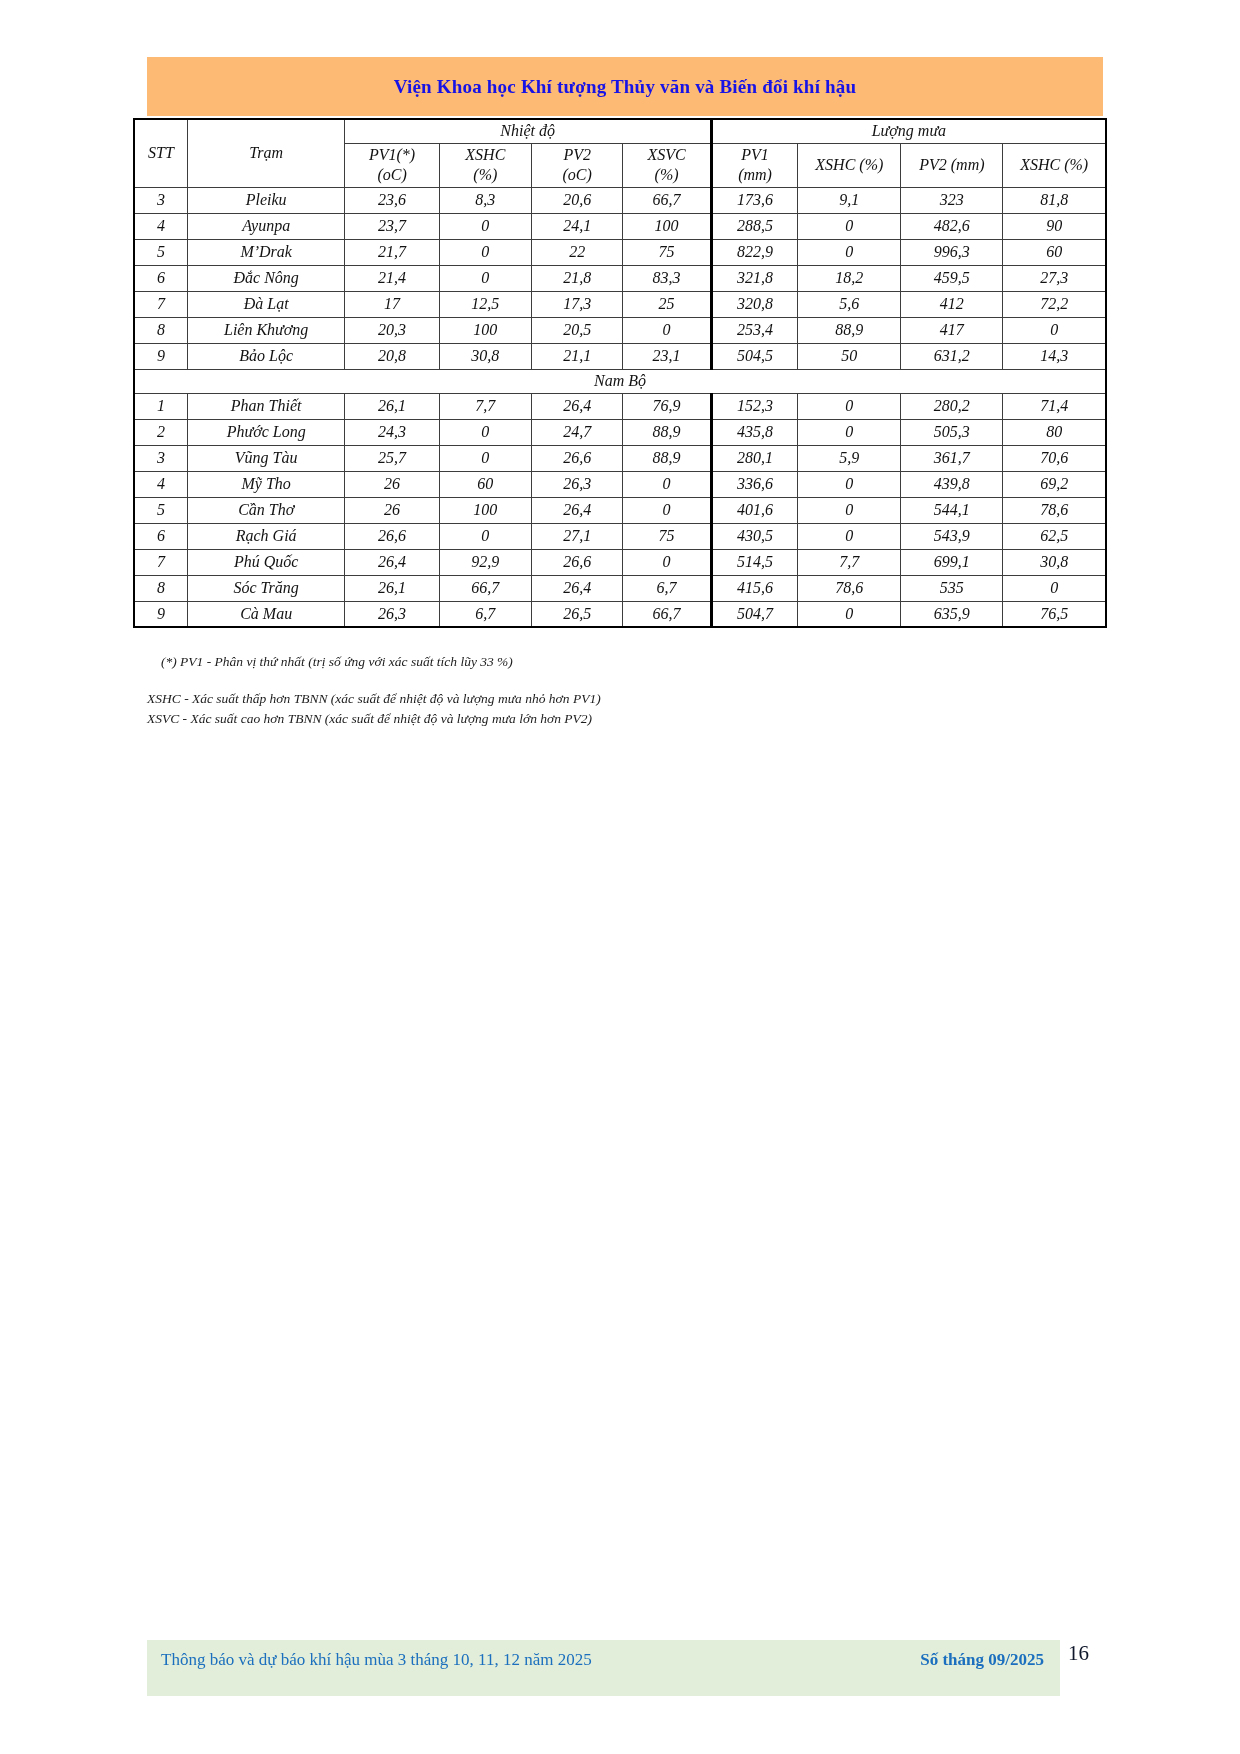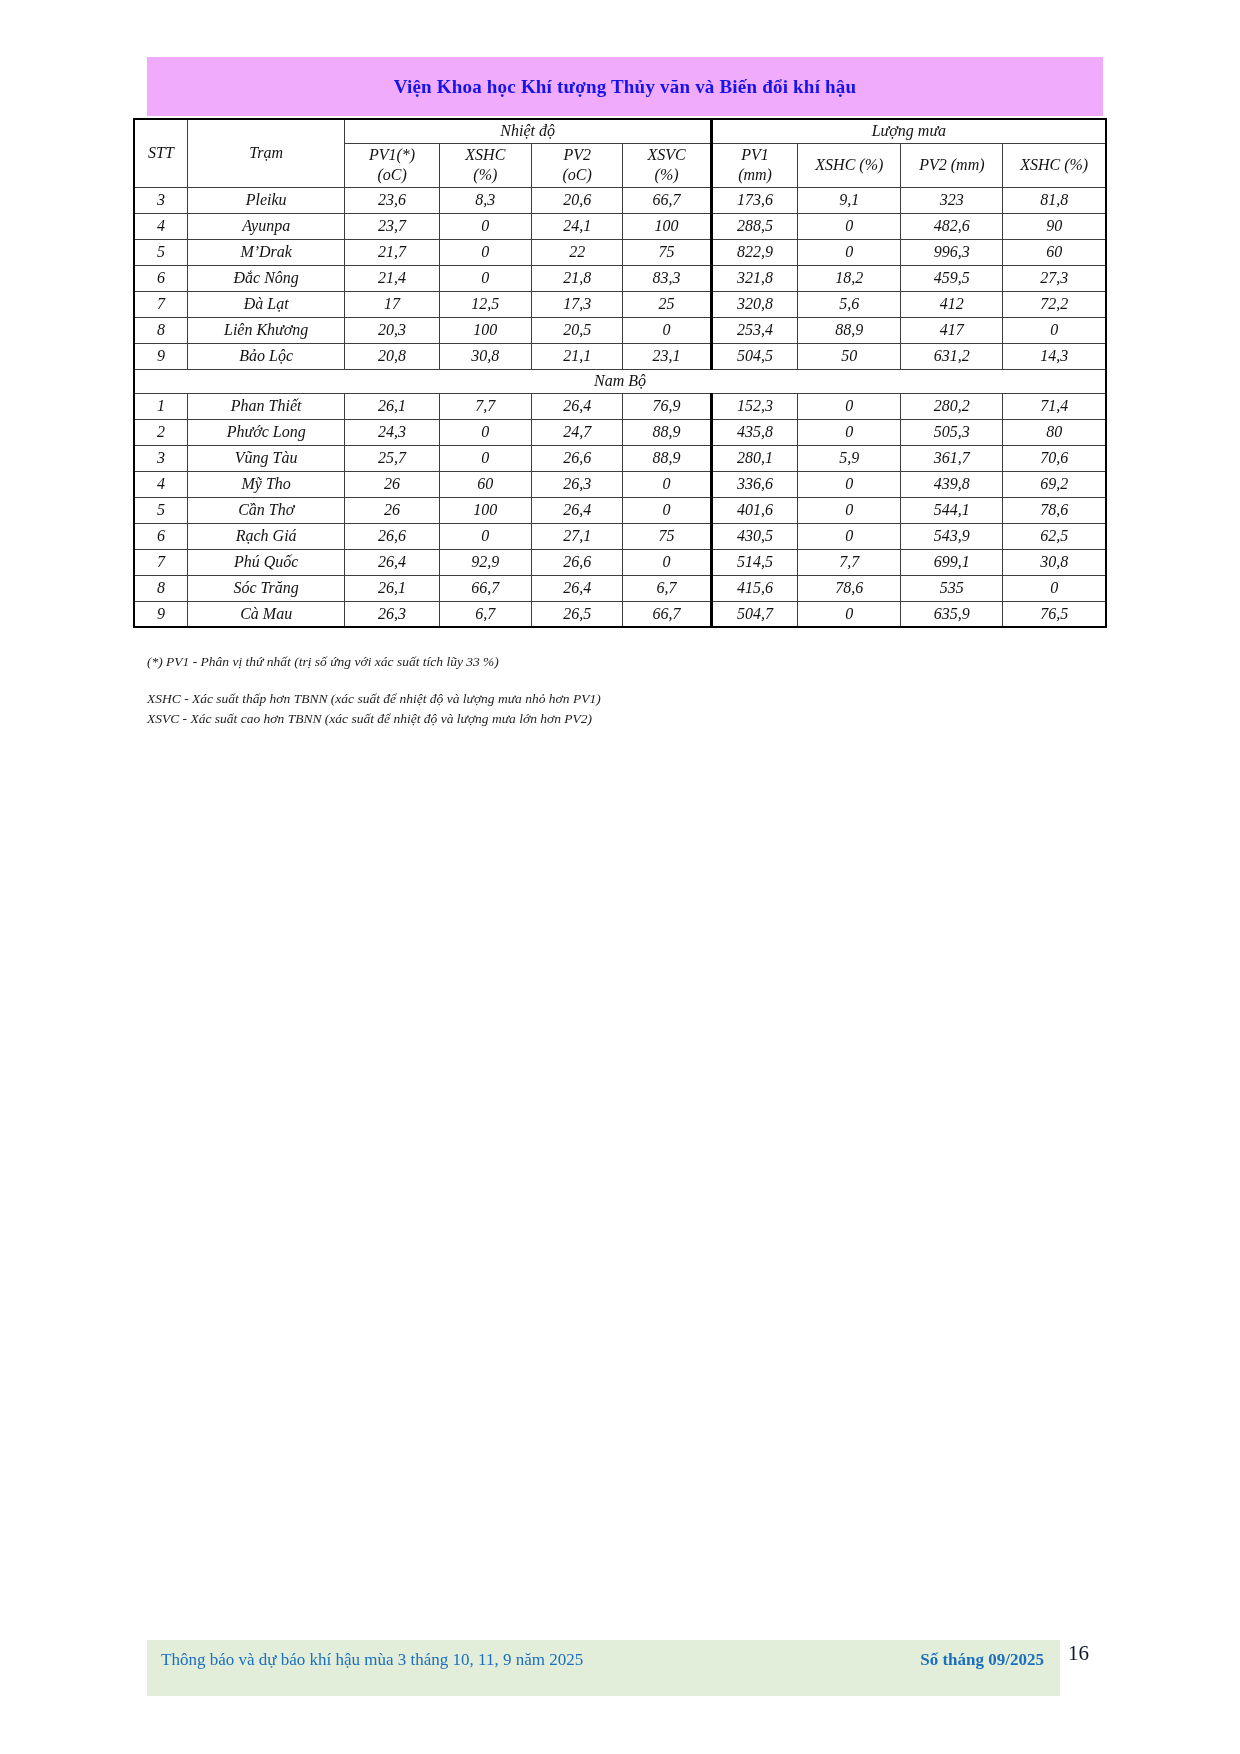--- a/index.html
+++ b/index.html
@@ -7,21 +7,21 @@
   body {
     width:1240px; height:1754px; position:relative;
     font-family:"Liberation Serif","DejaVu Serif",serif;
     color:#111;
   }
   .page { position:absolute; inset:0; }
 
   
   .header-banner {
     position:absolute; left:147px; top:57px; width:956px; height:59px;
-    background:#f0abfc;
+    background:#fdba74;
     display:flex; align-items:center; justify-content:center;
   }
   .page-title {
     font-weight:bold; font-size:19px; color:#1713e6; letter-spacing:0.2px;
   }
 
   
   table.climate {
     position:absolute; left:133px; top:118px; width:974px;
     border-collapse:collapse; table-layout:fixed;
@@ -40,21 +40,21 @@
   tbody td { height:26px; }
   td.section-label { height:24px; }
   .divider { border-left:3px solid #000 !important; }
 
   
   .footnotes {
     position:absolute; left:147px; top:652px;
     font-style:italic; font-size:13.5px; color:#1c1c1c;
   }
   .fn { line-height:20px; }
-  .fn-first { margin-bottom:17px; }
+  .fn-first { margin-bottom:17px;margin-left:14px; }
 
   
   .footer-banner {
     position:absolute; left:147px; top:1640px; width:913px; height:56px;
     background:#e2eed9;
     display:flex; justify-content:space-between; align-items:flex-start;
     padding:10px 16px 0 14px;
     font-size:17px; color:#1b6fbe;
   }
   .footer-issue { font-weight:bold; }
@@ -317,18 +317,18 @@
       </tbody>
   </table>
 
   <div class="footnotes" id="footnotes">
       <div class="fn fn-first">(*) PV1 - Phân vị thứ nhất (trị số ứng với xác suất tích lũy 33 %)</div>
       <div class="fn">XSHC - Xác suất thấp hơn TBNN (xác suất để nhiệt độ và lượng mưa nhỏ hơn PV1)</div>
       <div class="fn">XSVC - Xác suất cao hơn TBNN (xác suất để nhiệt độ và lượng mưa lớn hơn PV2)</div>
     </div>
 
   <div class="footer-banner">
-    <span>Thông báo và dự báo khí hậu mùa 3 tháng 10, 11, 9 năm 2025</span>
+    <span>Thông báo và dự báo khí hậu mùa 3 tháng 10, 11, 12 năm 2025</span>
     <span class="footer-issue">Số tháng 09/2025</span>
   </div>
   <span class="page-num">16</span>
 
 </div>
 
 </body></html>

